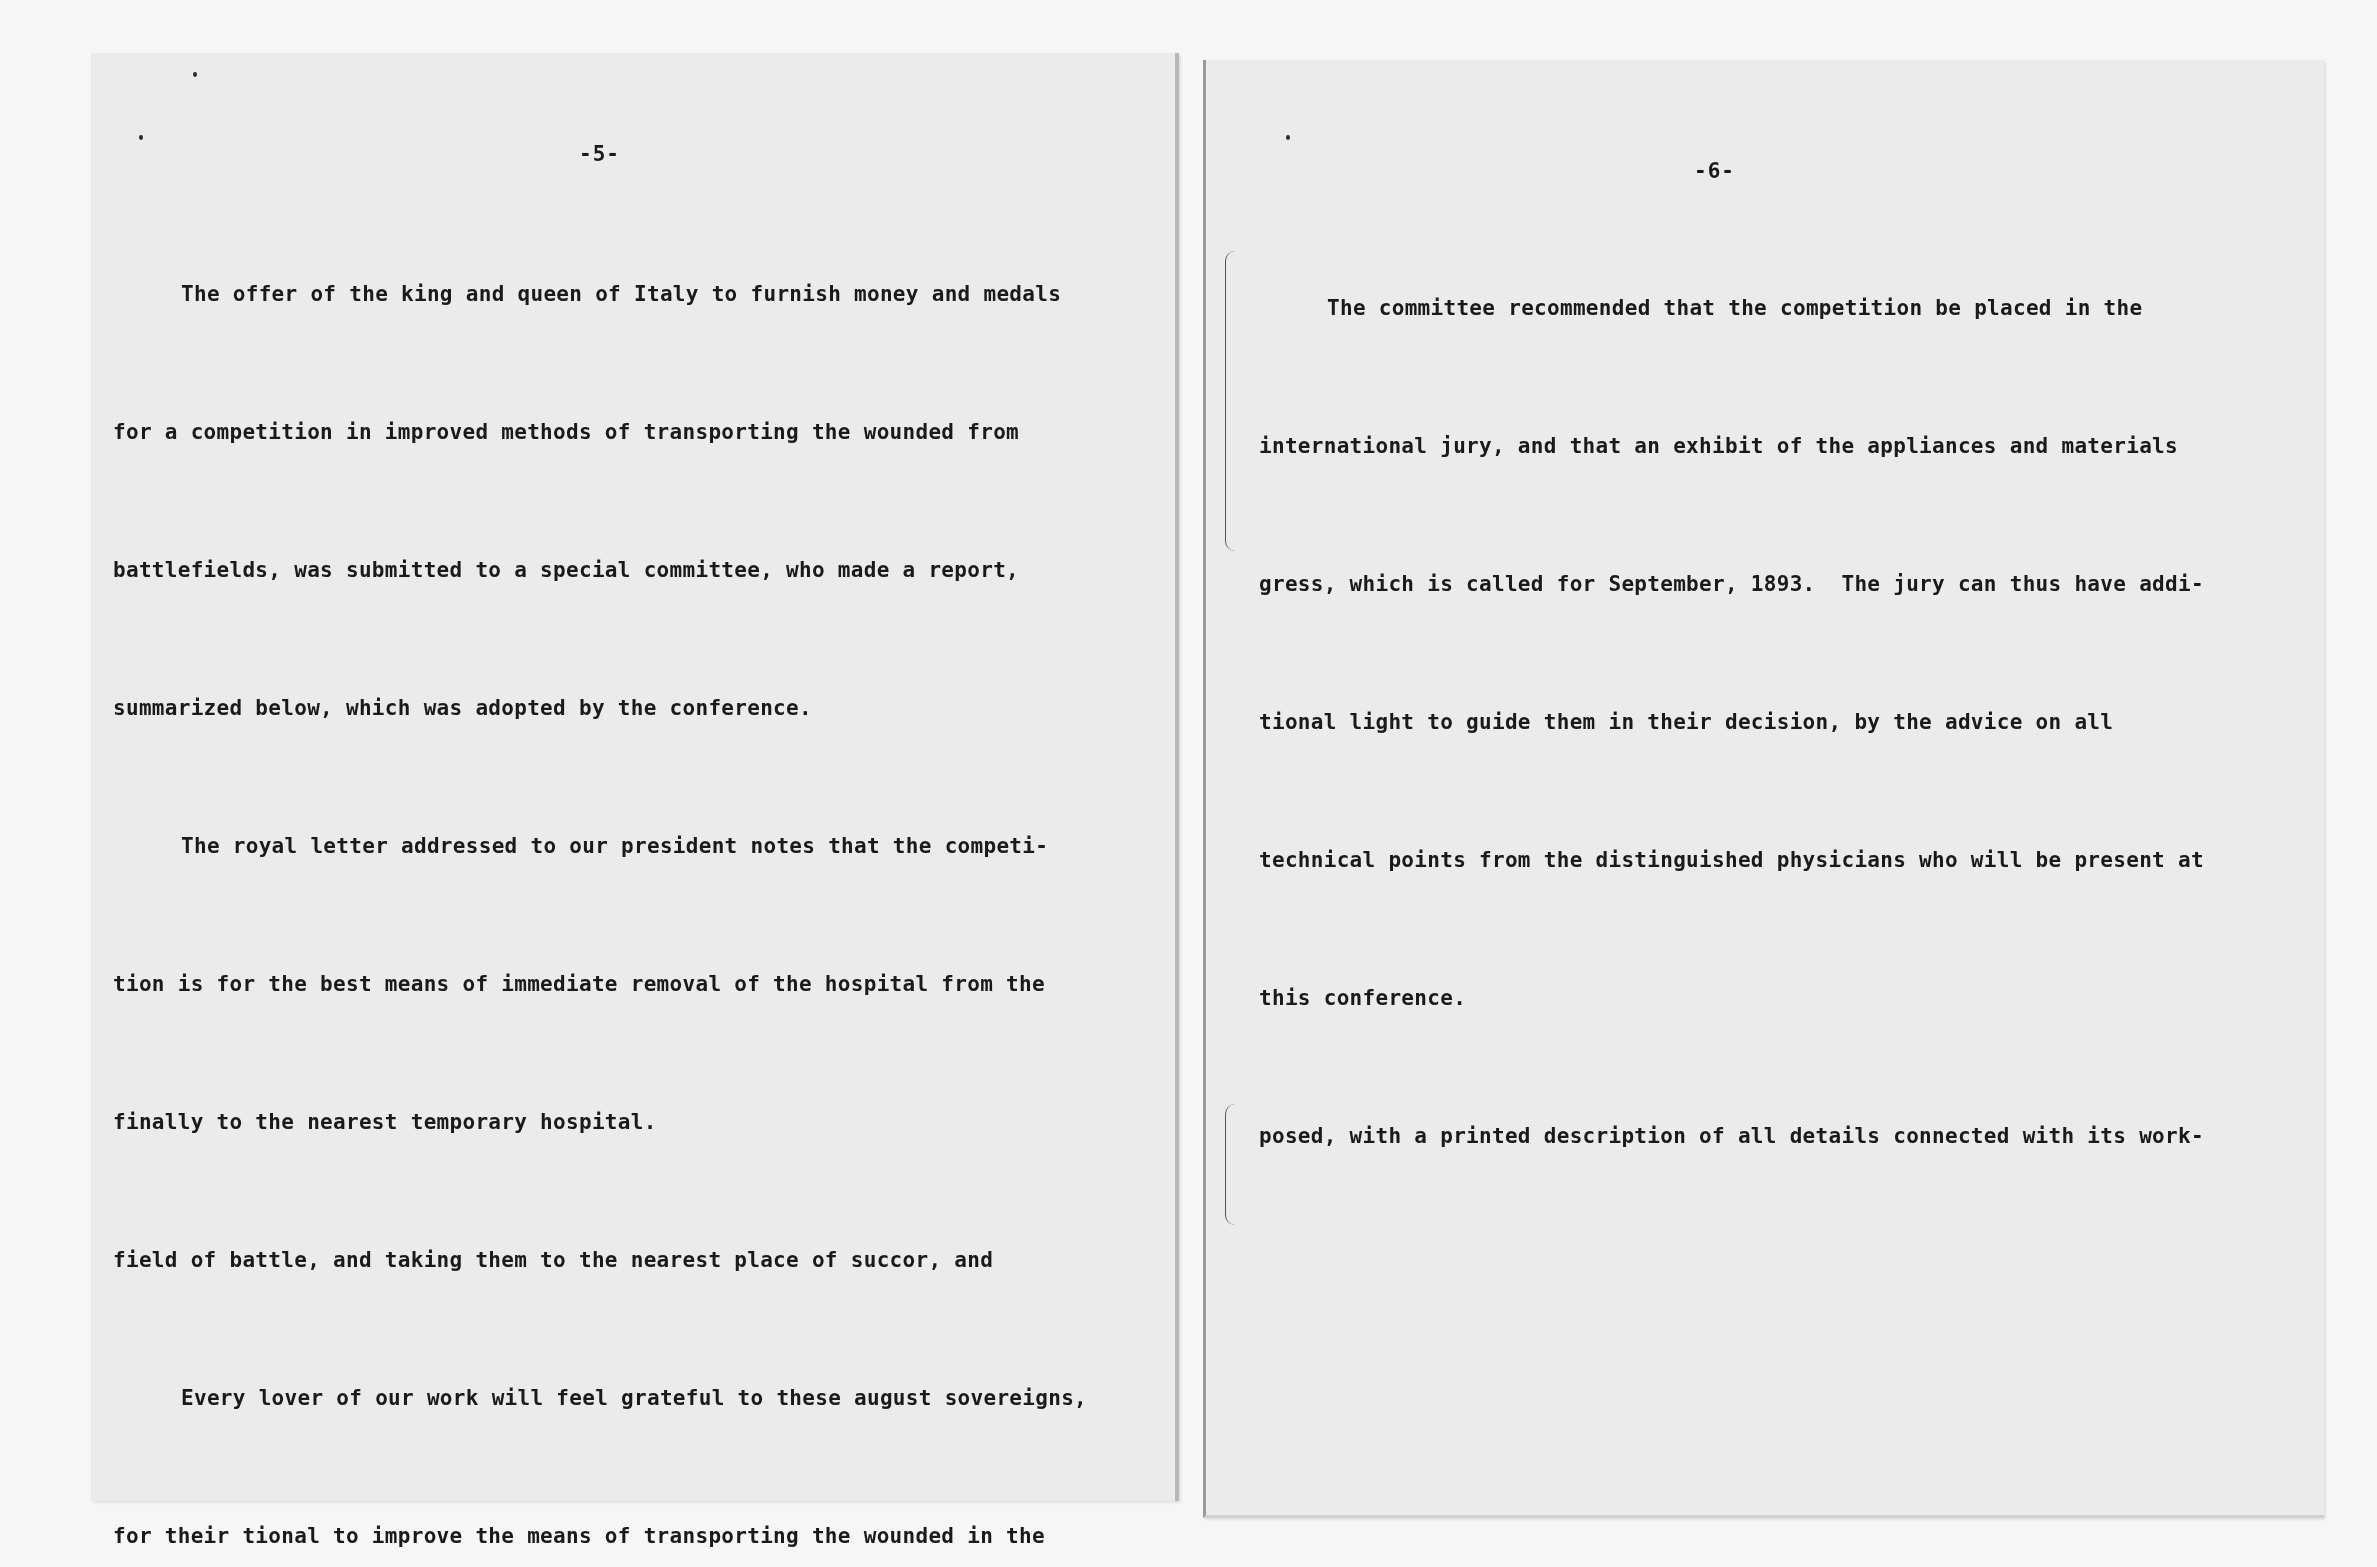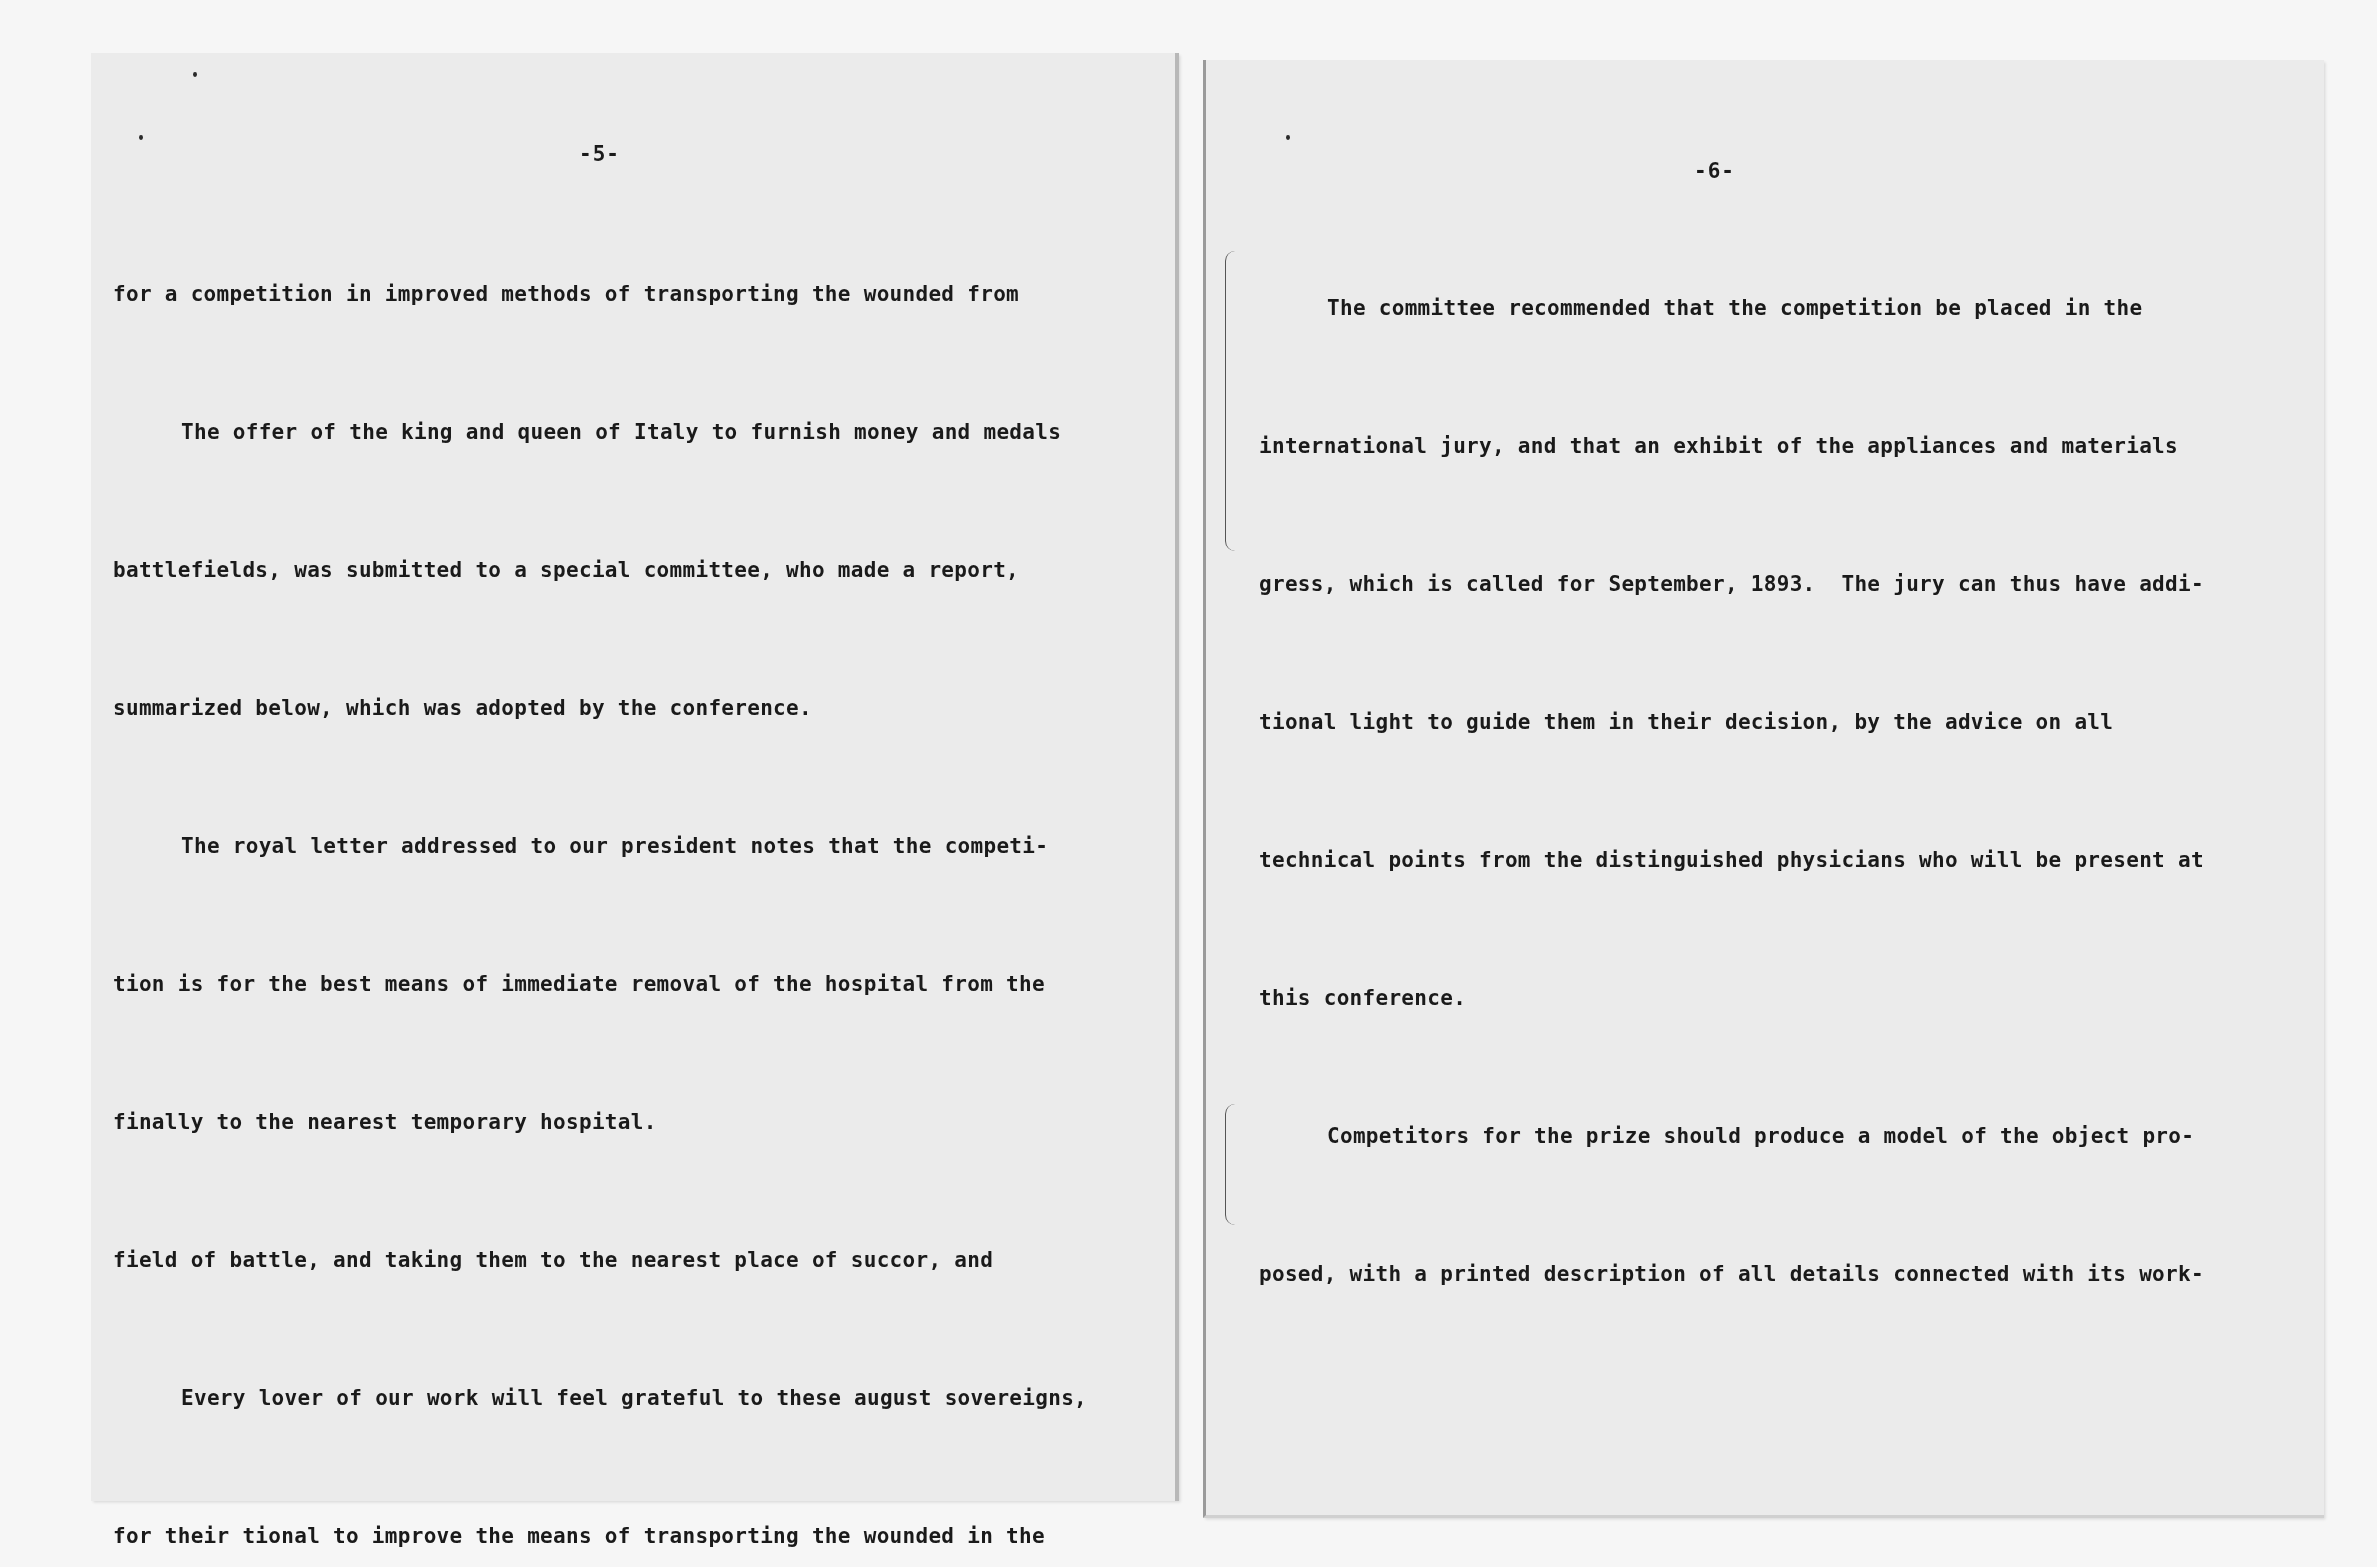--- a/index.html
+++ b/index.html
@@ -55,22 +55,22 @@
   }
 </style>
 </head>
 <body>
 
 <div class="page" id="page-left">
   <span class="mark" style="left:102px; top:19.3px;"></span>
   <span class="mark" style="left:48px; top:82px;"></span>
   <div class="page-number">-5-</div>
   <div class="body-text">
+    <span class="line indent">The offer of the king and queen of Italy to furnish money and medals</span>
     <span class="line">for a competition in improved methods of transporting the wounded from</span>
-    <span class="line indent">The offer of the king and queen of Italy to furnish money and medals</span>
     <span class="line">battlefields, was submitted to a special committee, who made a report,</span>
     <span class="line">summarized below, which was adopted by the conference.</span>
     <span class="line indent">The royal letter addressed to our president notes that the competi-</span>
     <span class="line">tion is for the best means of immediate removal of the hospital from the</span>
     <span class="line">finally to the nearest temporary hospital.</span>
     <span class="line">field of battle, and taking them to the nearest place of succor, and</span>
     <span class="line indent">Every lover of our work will feel grateful to these august sovereigns,</span>
     <span class="line">for their tional to improve the means of transporting the wounded in the</span>
     
     
@@ -97,21 +97,20 @@
   <span class="margin-bracket" style="left:19.3px; top:191px; height:300px;"></span>
   <span class="margin-bracket" style="left:19.3px; top:1044px; height:121px;"></span>
   <div class="page-number">-6-</div>
   <div class="body-text">
     <span class="line indent">The committee recommended that the competition be placed in the</span>
     <span class="line">international jury, and that an exhibit of the appliances and materials</span>
     <span class="line">gress, which is called for September, 1893.  The jury can thus have addi-</span>
     <span class="line">tional light to guide them in their decision, by the advice on all</span>
     <span class="line">technical points from the distinguished physicians who will be present at</span>
     <span class="line">this conference.</span>
-    <span class="line indent">Competitors for the prize should produce a model of the object pro-</span>
     <span class="line">posed, with a printed description of all details connected with its work-</span>
     
     
     
     
     
     
     
     
     

